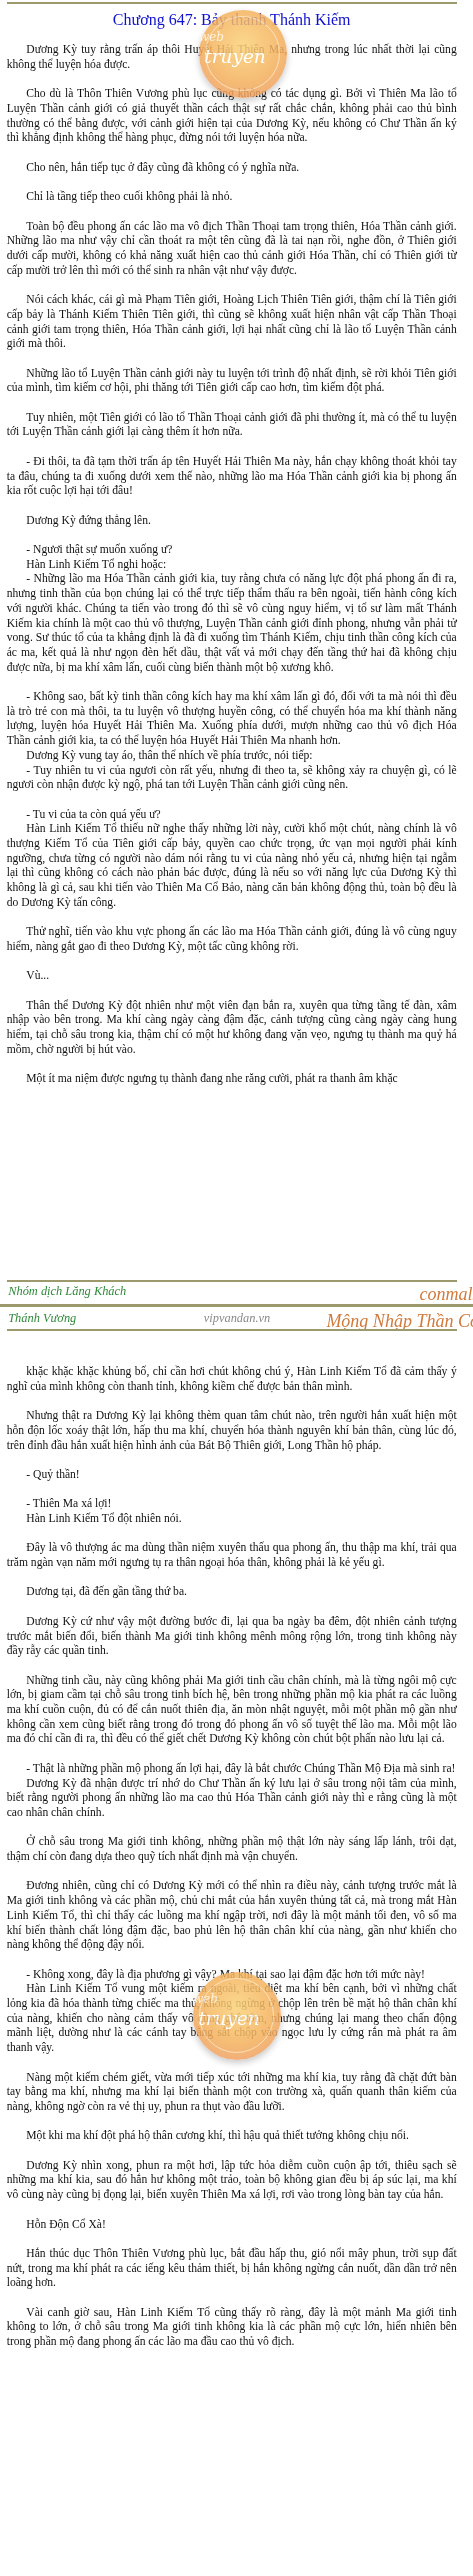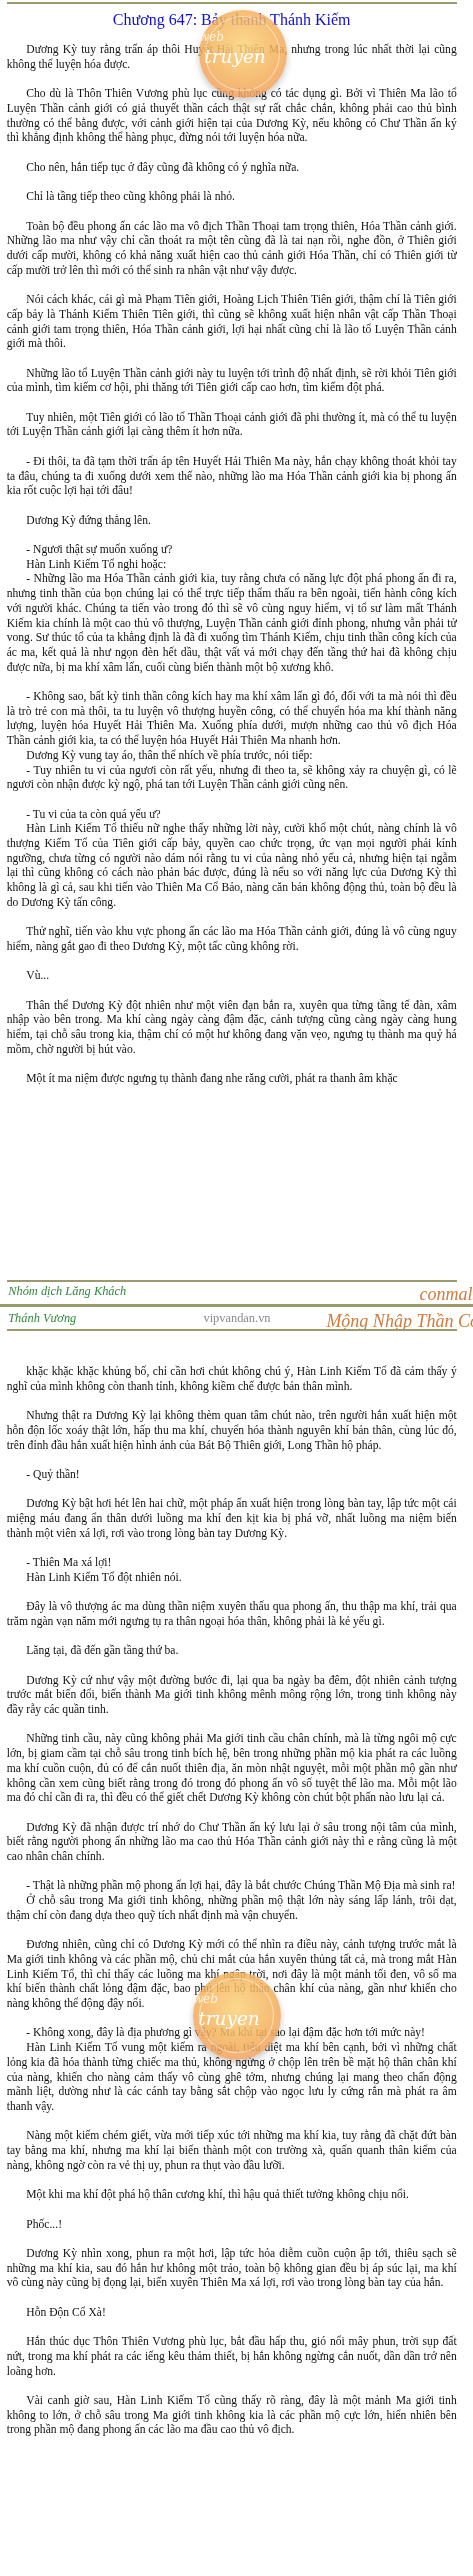--- a/index.html
+++ b/index.html
@@ -12,21 +12,21 @@
                    margin: 6.2px 0 13.4px 0; font-family: "Liberation Serif", serif; }
   .para { font-size: 11.6px; line-height: 14.7px; text-align: justify; text-indent: 19.6px;
           margin: 0 0 14.7px 0; }
   .para.tight { margin-bottom: 0; }
   .break { position: absolute; left: 0; width: 474px; height: 50px; }
   .break .line-thin-top { position: absolute; left: 6.7px; width: 450px; top: 0; height: 1.5px; background: #9c9a6c; }
   .break .line-thick { position: absolute; left: 0; width: 474px; top: 24px; height: 2.6px; background: #9c9a6c; }
   .break .line-thin-bot { position: absolute; left: 6.7px; width: 450px; top: 49px; height: 1.5px; background: #9c9a6c; }
   .break .f-left, .break .h-left { position: absolute; left: 8.2px; color: #2f8a3a; font-style: italic; font-size: 12.4px; }
   .break .f-right, .break .h-right { position: absolute; right: 18.5px; color: #d07a3c; font-style: italic; font-size: 18px; }
-  .break .h-center { position: absolute; left: 0; width: 474px; text-align: center; color: #8a8a8a; font-size: 12.4px; }
+  .break .h-center { position: absolute; left: 0; width: 474px; text-align: center; color: #8a8a8a; font-style: italic; font-size: 12.4px; }
   .break .f-left, .break .f-right { top: 4.1px; }
   .break .h-left, .break .h-right, .break .h-center { top: 31px; }
   .watermark { position: absolute; width: 88px; height: 88px; border-radius: 50%;
                background: radial-gradient(circle at 50% 40%, #fbd27a 0%, #f4b05c 55%, #e9916a 100%);
                box-shadow: 0 3.1px 7.2px rgba(0,0,0,0.25); opacity: 0.85; }
   .watermark .ring { position: absolute; left: 6.2px; top: 6.2px; width: 73px; height: 73px;
                      border-radius: 50%; border: 1.5px solid rgba(255,240,210,0.7); }
   .watermark .wm-web { position: absolute; width: 88px; top: 19.6px; color: #fff7e6;
                        font-style: italic; font-size: 12px; font-family: "DejaVu Serif", serif; opacity: 0.9; }
   .watermark .wm-truyen { position: absolute; width: 72px; top: 36px; text-align: center; color: #ffffff;
@@ -36,21 +36,21 @@
 <body>
 
 <div class="page" style="top:0; height:1312px;text-decoration:underline;">
   <div class="rule-top" style="top:2.1px;"></div>
   <div class="content" style="top:4.1px;">
     <div class="chapter-title">Chương 647: Bảy thanh Thánh Kiếm</div>
     <div>
         <p class="para">Dương Kỳ tuy rằng trấn áp thôi Huyết Hải Thiên Ma, nhưng trong lúc nhất thời lại cũng không thể luyện hóa được.</p>
         <p class="para">Cho dù là Thôn Thiên Vương phù lục cũng không có tác dụng gì. Bởi vì Thiên Ma lão tổ Luyện Thần cảnh giới có giả thuyết thần cách thật sự rất chắc chắn, không phải cao thủ bình thường có thể bằng được, với cảnh giới hiện tại của Dương Kỳ, nếu không có Chư Thần ấn ký thì khẳng định không thể hàng phục, đừng nói tới luyện hóa nữa.</p>
         <p class="para">Cho nên, hắn tiếp tục ở đây cũng đã không có ý nghĩa nữa.</p>
-        <p class="para">Chỉ là tầng tiếp theo cũng không phải là nhỏ.</p>
+        <p class="para">Chỉ là tầng tiếp theo cuối không phải là nhỏ.</p>
         <p class="para">Toàn bộ đều phong ấn các lão ma vô địch Thần Thoại tam trọng thiên, Hóa Thần cảnh giới. Những lão ma như vậy chỉ cần thoát ra một tên cũng đã là tai nạn rồi, nghe đồn, ở Thiên giới dưới cấp mười, không có khả năng xuất hiện cao thủ cảnh giới Hóa Thần, chỉ có Thiên giới từ cấp mười trở lên thì mới có thể sinh ra nhân vật như vậy được.</p>
         <p class="para">Nói cách khác, cái gì mà Phạm Tiên giới, Hoàng Lịch Thiên Tiên giới, thậm chí là Tiên giới cấp bảy là Thánh Kiếm Thiên Tiên giới, thì cũng sẽ không xuất hiện nhân vật cấp Thần Thoại cảnh giới tam trọng thiên, Hóa Thần cảnh giới, lợi hại nhất cũng chỉ là lão tổ Luyện Thần cảnh giới mà thôi.</p>
         <p class="para">Những lão tổ Luyện Thần cảnh giới này tu luyện tới trình độ nhất định, sẽ rời khỏi Tiên giới của mình, tìm kiếm cơ hội, phi thăng tới Tiên giới cấp cao hơn, tìm kiếm đột phá.</p>
         <p class="para">Tuy nhiên, một Tiên giới có lão tổ Thần Thoại cảnh giới đã phi thường ít, mà có thể tu luyện tới Luyện Thần cảnh giới lại càng thêm ít hơn nữa.</p>
         <p class="para">- Đi thôi, ta đã tạm thời trấn áp tên Huyết Hải Thiên Ma này, hắn chạy không thoát khỏi tay ta đâu, chúng ta đi xuống dưới xem thế nào, những lão ma Hóa Thần cảnh giới kia bị phong ấn kia rốt cuộc lợi hại tới đâu!</p>
         <p class="para">Dương Kỳ đứng thẳng lên.</p>
         <p class="para tight">- Ngươi thật sự muốn xuống ư?</p>
         <p class="para tight">Hàn Linh Kiếm Tổ nghi hoặc:</p>
         <p class="para">- Những lão ma Hóa Thần cảnh giới kia, tuy rằng chưa có năng lực đột phá phong ấn đi ra, nhưng tinh thần của bọn chúng lại có thể trực tiếp thẩm thấu ra bên ngoài, tiến hành công kích với người khác. Chúng ta tiến vào trong đó thì sẽ vô cùng nguy hiểm, vị tổ sư làm mất Thánh Kiếm kia chính là một cao thủ vô thượng, Luyện Thần cảnh giới đỉnh phong, nhưng vẫn phải tử vong. Sư thúc tổ của ta khẳng định là đã đi xuống tìm Thánh Kiếm, chịu tinh thần công kích của ác ma, kết quả là như ngọn đèn hết dầu, thật vất vả mới chạy đến tầng thứ hai đã không chịu được nữa, bị ma khí xâm lấn, cuối cùng biến thành một bộ xương khô.</p>
         <p class="para tight">- Không sao, bất kỳ tinh thần công kích hay ma khí xâm lấn gì đó, đối với ta mà nói thì đều là trò trẻ con mà thôi, ta tu luyện vô thượng huyền công, có thể chuyển hóa ma khí thành năng lượng, luyện hóa Huyết Hải Thiên Ma. Xuống phía dưới, mượn những cao thủ vô địch Hóa Thần cảnh giới kia, ta có thể luyện hóa Huyết Hải Thiên Ma nhanh hơn.</p>
@@ -81,36 +81,34 @@
   <span class="h-right">Mộng Nhập Thần Cơ</span>
   <div class="line-thin-bot"></div>
 </div>
 
 <div class="page" style="top:1365px; height:1307px;">
   <div class="content" style="top:0;">
     <div>
         <p class="para">khặc khặc khặc khủng bố, chỉ cần hơi chút không chú ý, Hàn Linh Kiếm Tổ đã cảm thấy ý nghĩ của mình không còn thanh tỉnh, không kiềm chế được bản thân mình.</p>
         <p class="para">Nhưng thật ra Dương Kỳ lại không thèm quan tâm chút nào, trên người hắn xuất hiện một hỗn độn lốc xoáy thật lớn, hấp thu ma khí, chuyển hóa thành nguyên khí bản thân, cùng lúc đó, trên đỉnh đầu hắn xuất hiện hình ảnh của Bát Bộ Thiên giới, Long Thần hộ pháp.</p>
         <p class="para">- Quỷ thần!</p>
-        <p class="para">Dương Kỳ bật hơi hét lên hai chữ, một pháp ấn xuất hiện trong lòng bàn tay, lập tức một cái miệng máu đang ẩn thân dưới luồng ma khí đen kịt kia bị phá vỡ, nhất luồng ma niệm biến thành một viên xá lợi, rơi vào trong lòng bàn tay Dương Kỳ.</p>
         <p class="para tight">- Thiên Ma xá lợi!</p>
         <p class="para">Hàn Linh Kiếm Tổ đột nhiên nói.</p>
         <p class="para">Đây là vô thượng ác ma dùng thần niệm xuyên thấu qua phong ấn, thu thập ma khí, trải qua trăm ngàn vạn năm mới ngưng tụ ra thân ngoại hóa thân, không phải là kẻ yếu gì.</p>
-        <p class="para">Lăng tại, đã đến gần tầng thứ ba.</p>
+        <p class="para">Dương tại, đã đến gần tầng thứ ba.</p>
         <p class="para">Dương Kỳ cứ như vậy một đường bước đi, lại qua ba ngày ba đêm, đột nhiên cảnh tượng trước mắt biến đổi, biến thành Ma giới tinh không mênh mông rộng lớn, trong tinh không này đầy rẫy các quần tinh.</p>
         <p class="para">Những tinh cầu, này cũng không phải Ma giới tinh cầu chân chính, mà là từng ngôi mộ cực lớn, bị giam cầm tại chỗ sâu trong tinh bích hệ, bên trong những phần mộ kia phát ra các luồng ma khí cuồn cuộn, đủ có để cắn nuốt thiên địa, ăn mòn nhật nguyệt, mỗi một phần mộ gần như không cần xem cũng biết rằng trong đó trong đó phong ấn vô số tuyệt thế lão ma. Mỗi một lão ma đó chỉ cần đi ra, thì đều có thể giết chết Dương Kỳ không còn chút bột phấn nào lưu lại cả.</p>
+        <p class="para tight">- Thật là những phần mộ phong ấn lợi hại, đây là bắt chước Chúng Thần Mộ Địa mà sinh ra!</p>
         <p class="para">Dương Kỳ đã nhận được trí nhớ do Chư Thần ấn ký lưu lại ở sâu trong nội tâm của mình, biết rằng người phong ấn những lão ma cao thủ Hóa Thần cảnh giới này thì e rằng cũng là một cao nhân chân chính.</p>
-        <p class="para tight">- Thật là những phần mộ phong ấn lợi hại, đây là bắt chước Chúng Thần Mộ Địa mà sinh ra!</p>
         <p class="para">Ở chỗ sâu trong Ma giới tinh không, những phần mộ thật lớn này sáng lấp lánh, trôi dạt, thậm chí còn đang dựa theo quỹ tích nhất định mà vận chuyển.</p>
         <p class="para">Đương nhiên, cũng chỉ có Dương Kỳ mới có thể nhìn ra điều này, cảnh tượng trước mắt là Ma giới tinh không và các phần mộ, chủ chi mắt của hắn xuyên thủng tất cả, mà trong mắt Hàn Linh Kiếm Tổ, thì chỉ thấy các luồng ma khí ngập trời, nơi đây là một mảnh tối đen, vô số ma khí biến thành chất lỏng đậm đặc, bao phủ lên hộ thân chân khí của nàng, gần như khiến cho nàng không thể động đậy nổi.</p>
         <p class="para tight">- Không xong, đây là địa phương gì vậy? Ma khí tại sao lại đậm đặc hơn tới mức này!</p>
         <p class="para">Hàn Linh Kiếm Tổ vung một kiếm ra ngoài, tiêu diệt ma khí bên cạnh, bởi vì những chất lỏng kia đã hóa thành từng chiếc ma thủ, không ngừng ở chộp lên trên bề mặt hộ thân chân khí của nàng, khiến cho nàng cảm thấy vô cùng ghê tởm, nhưng chúng lại mang theo chấn động mãnh liệt, dường như là các cánh tay bằng sắt chộp vào ngọc lưu ly cứng rắn mà phát ra âm thanh vậy.</p>
         <p class="para">Nàng một kiếm chém giết, vừa mới tiếp xúc tới những ma khí kia, tuy rằng đã chặt đứt bàn tay bằng ma khí, nhưng ma khí lại biến thành một con trường xà, quấn quanh thân kiếm của nàng, không ngờ còn ra vẻ thị uy, phun ra thụt vào đầu lưỡi.</p>
         <p class="para">Một khi ma khí đột phá hộ thân cương khí, thì hậu quả thiết tưởng không chịu nổi.</p>
-        <p class="para">Phốc...!</p>
         <p class="para">Dương Kỳ nhìn xong, phun ra một hơi, lập tức hỏa diễm cuồn cuộn ập tới, thiêu sạch sẽ những ma khí kia, sau đó hắn hư không một trảo, toàn bộ không gian đều bị áp súc lại, ma khí vô cùng này cũng bị đọng lại, biến xuyên Thiên Ma xá lợi, rơi vào trong lòng bàn tay của hắn.</p>
         <p class="para">Hỗn Độn Cổ Xà!</p>
         <p class="para">Hắn thúc dục Thôn Thiên Vương phù lục, bắt đầu hấp thu, gió nổi mây phun, trời sụp đất nứt, trong ma khí phát ra các iếng kêu thảm thiết, bị hắn không ngừng cắn nuốt, dần dần trở nên loãng hơn.</p>
         <p class="para">Vài canh giờ sau, Hàn Linh Kiếm Tổ cũng thấy rõ ràng, đây là một mảnh Ma giới tinh không to lớn, ở chỗ sâu trong Ma giới tinh không kia là các phần mộ cực lớn, hiển nhiên bên trong phần mộ đang phong ấn các lão ma đầu cao thủ vô địch.</p>
       </div>
   </div>
   <div class="watermark" style="left:193px; top:607px;">
     <div class="ring"></div>
     <div class="wm-web">web</div>
     <div class="wm-truyen">truyen</div>

